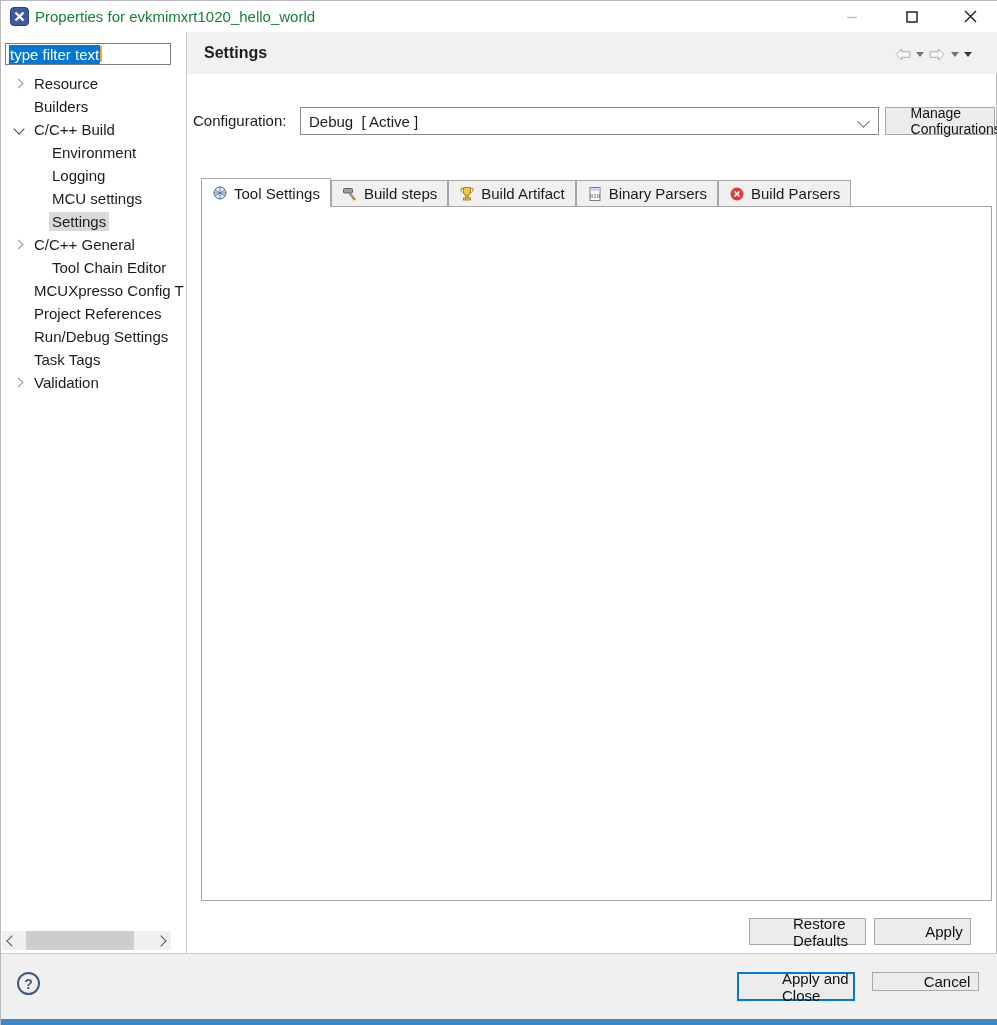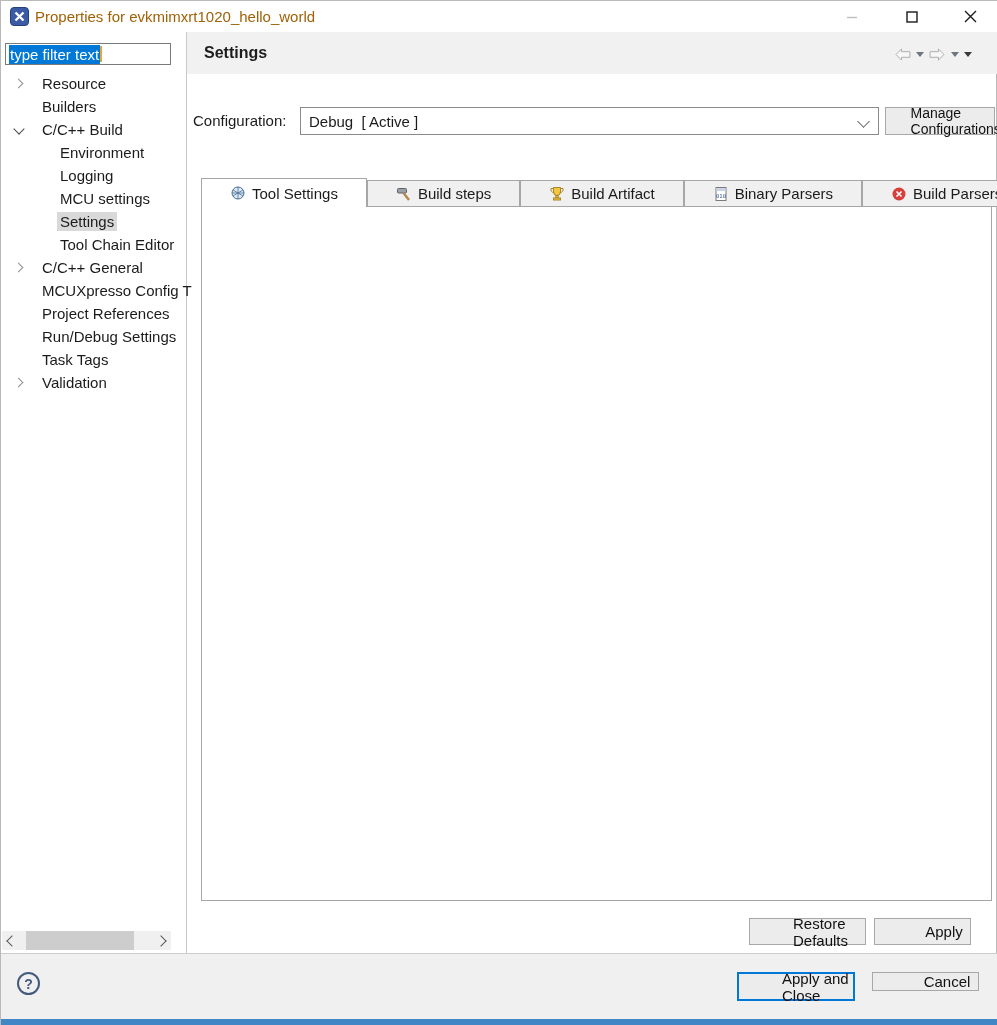--- a/index.html
+++ b/index.html
@@ -4,34 +4,34 @@
 <style>
   html,body{margin:0;padding:0;}
   body{width:997px;height:1025px;position:relative;overflow:hidden;
        font-family:"Liberation Sans",sans-serif;font-size:15px;color:#1b1b1b;background:#fff;}
   #window{position:absolute;inset:0;border:1px solid #b9b9b9;box-sizing:border-box;}
   .abs{position:absolute;box-sizing:border-box;}
 
   
   #titlebar{left:0;top:0;width:997px;height:31px;background:#fff;}
   #app-logo{left:9px;top:6px;width:19px;height:19px;}
-  #win-title{left:34px;top:0;height:31px;line-height:31px;font-size:15px;color:#a16207;}
+  #win-title{left:34px;top:0;height:31px;line-height:31px;font-size:15px;color:#15803d;}
   .winbtn{top:0;width:46px;height:31px;display:flex;align-items:center;justify-content:center;}
   #btn-min{left:828px;} #btn-max{left:888px;} #btn-close{left:946px;}
 
   
   #sash{left:185px;top:31px;width:1px;height:921px;background:#c9c9c9;}
   #filter-box{left:4px;top:42px;width:166px;height:22px;border:1px solid #7a7a7a;background:#fff;
               display:flex;align-items:center;padding-left:3px;}
   #filter-box .seltext{background:#0078d7;color:#fff;padding:1px 1px;}
   #filter-box .caret{width:2px;height:16px;background:#e8a33d;display:inline-block;margin-left:0;}
   #side-tree{left:0;top:71px;width:185px;}
   .srow{height:23px;display:flex;align-items:center;white-space:nowrap;}
   .srow.lvl1{padding-left:10px;} .srow.lvl2{padding-left:28px;}
-  .srow .lbl{margin-left:12px;padding:1px 3px;}
+  .srow .lbl{margin-left:4px;padding:1px 3px;}
   .srow.sel .lbl{background:#d9d9d9;}
   .chev{width:16px;height:16px;position:relative;flex:0 0 16px;}
   .chev.r::before{content:"";position:absolute;left:4px;top:4px;width:6px;height:6px;
       border-right:1.5px solid #8f8f8f;border-top:1.5px solid #8f8f8f;transform:rotate(45deg);}
   .chev.d::before{content:"";position:absolute;left:4px;top:3px;width:7px;height:7px;
       border-right:1.5px solid #4a4a4a;border-bottom:1.5px solid #4a4a4a;transform:rotate(45deg);}
 
   
   .hscroll{height:19px;background:#f0f0f0;position:absolute;}
   .hscroll .thumb{position:absolute;top:0;height:19px;background:#cdcdcd;}
@@ -56,21 +56,21 @@
   #config-label{left:192px;top:106px;height:28px;line-height:28px;}
   #config-combo{left:299px;top:106px;width:579px;height:28px;border:1px solid #8a8a8a;background:#fff;
                 display:flex;align-items:center;padding-left:8px;white-space:pre;}
   #combo-chev{position:absolute;right:10px;top:9px;width:8px;height:8px;border-right:1.5px solid #6a6a6a;
               border-bottom:1.5px solid #6a6a6a;transform:rotate(45deg);}
   .btn{border:1px solid #a8a8a8;background:#ececec;display:flex;align-items:center;justify-content:center;font-size:15px;color:#111;padding-left:43px;}
   #manage-btn{left:884px;top:106px;width:110px;height:28px;}
 
   
   #tabs{left:200px;top:178px;height:28px;display:flex;align-items:flex-end;}
-  .tab{display:flex;align-items:center;padding:0 28px;border:1px solid #a6a6a6;background:#f0f0f0;height:25px;}
+  .tab{display:flex;align-items:center;padding:0 10px;border:1px solid #a6a6a6;background:#f0f0f0;height:25px;}
   .tab.active{background:#fff;height:28px;border-bottom:none;z-index:3;}
   .tab .tlbl{margin-left:6px;white-space:nowrap;}
   .ticon16{width:16px;height:16px;flex:0 0 16px;}
   #tab-body{left:200px;top:205px;width:791px;height:695px;border:1px solid #a6a6a6;background:#fff;z-index:1;}
 
   
   #tool-tree-panel{left:210px;top:214px;width:243px;height:683px;border:1px solid #8f8f8f;background:#fff;overflow:hidden;}
   #tool-tree{position:absolute;left:0;top:4px;width:100%;}
   .trow{height:23px;display:flex;align-items:center;white-space:nowrap;}
   .trow.lvl1{padding-left:7px;} .trow.lvl2{padding-left:43px;}
@@ -182,29 +182,29 @@
       <div class="srow lvl2">
 
         <span class="chev"></span>
         <span class="lbl">MCU settings</span>
       </div>
       <div class="srow lvl2 sel">
 
         <span class="chev"></span>
         <span class="lbl">Settings</span>
       </div>
-      <div class="srow lvl2">
-
-        <span class="chev"></span>
-        <span class="lbl">Tool Chain Editor</span>
-      </div>
       <div class="srow lvl1">
         <span class="chev r"></span>
 
         <span class="lbl">C/C++ General</span>
+      </div>
+      <div class="srow lvl2">
+
+        <span class="chev"></span>
+        <span class="lbl">Tool Chain Editor</span>
       </div>
       <div class="srow lvl1">
 
         <span class="chev"></span>
         <span class="lbl">MCUXpresso Config T</span>
       </div>
       <div class="srow lvl1">
 
         <span class="chev"></span>
         <span class="lbl">Project References</span>

